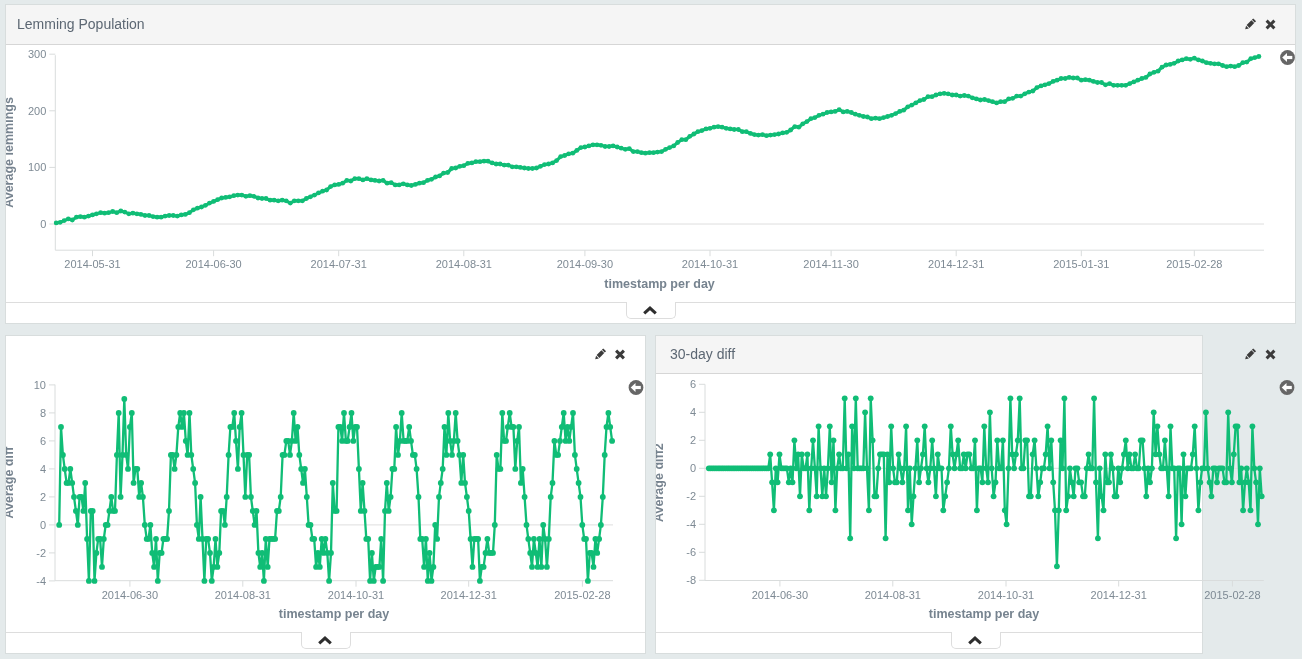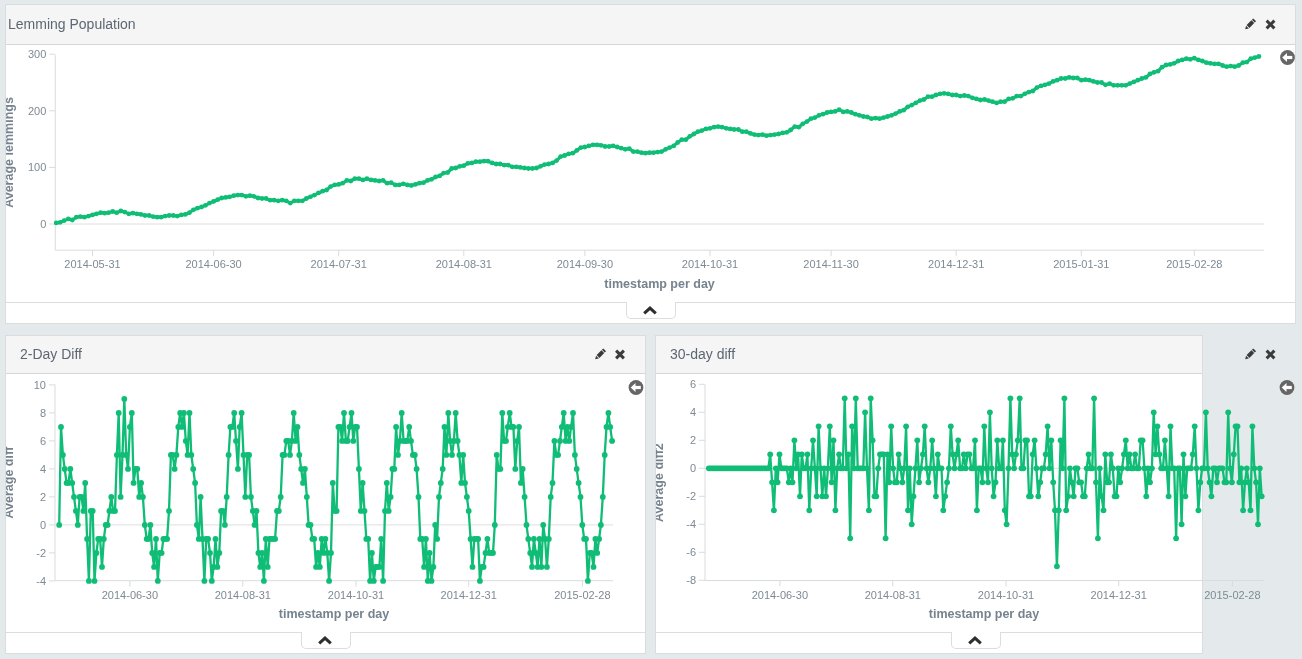--- a/index.html
+++ b/index.html
@@ -4,21 +4,21 @@
 html,body{width:1302px;height:659px;background:#e4eaeb;font-family:"Liberation Sans",sans-serif;overflow:hidden;position:relative}
 .panel{position:absolute;background:#fff;border:1px solid #d8dddd}
 .phead{background:#f5f5f5;border-bottom:1px solid #d6d6d6;font-size:14px;color:#5c6773;white-space:nowrap}
 .pfoot{position:absolute;left:0;right:0;background:#fff;border-top:1px solid #ddd}
 .tab{position:absolute;top:-1px;width:50px;height:17px;background:#fff;border:1px solid #ddd;border-top:none;border-radius:0 0 5px 5px}
 .lay{position:absolute;left:0;top:0;pointer-events:none}
 svg text{font-family:"Liberation Sans",sans-serif}
 </style></head><body>
 
 <div class="panel" style="left:5px;top:4px;width:1291px;height:320px">
- <div class="phead" style="height:40px;line-height:38px;padding-left:2px">Lemming Population</div>
+ <div class="phead" style="height:40px;line-height:38px;padding-left:11px">Lemming Population</div>
  <div class="pfoot" style="top:297px;height:21px">
    <div class="tab" style="left:619.5px"></div>
  </div>
  <svg style="position:absolute;left:636.0px;top:300.5px" width="16" height="10">
       <path d="M2.2,7.4 L8,2.2 L13.8,7.4" fill="none" stroke="#2e2e2e" stroke-width="3.1"></path>
     </svg>
  <svg class="lay" width="1291" height="320" viewBox="0 0 1291 320">
       <path d="M49.3,50.2 V245.2" stroke="#d9dcdc" fill="none"></path>
       <path d="M49.3,219 H1258" stroke="#dedede" fill="none"></path>
       <path d="M43.3,49.2 H49.3" stroke="#d9dcdc" fill="none"></path>
@@ -362,21 +362,20 @@
       </g>
       <g transform="translate(1281.5,52.5)">
         <circle r="7.4" fill="#666"></circle>
         <rect x="-1.2" y="-1.6" width="6" height="3.2" fill="#fff"></rect>
         <path d="M-5.3,0 L-0.5,-4.4 L-0.5,4.4 Z" fill="#fff"></path>
       </g>
     </svg>
 </div>
 
 <div class="panel" style="left:5px;top:335px;width:641px;height:319px">
- <div class="phead" style="height:38px;line-height:36px;padding-left:14px">2-Day Diff</div>
  <div class="pfoot" style="top:296px;height:21px">
    <div class="tab" style="left:294.5px"></div>
  </div>
  <svg style="position:absolute;left:311.0px;top:299.5px" width="16" height="10">
       <path d="M2.2,7.4 L8,2.2 L13.8,7.4" fill="none" stroke="#2e2e2e" stroke-width="3.1"></path>
     </svg>
  <svg class="lay" width="641" height="319" viewBox="0 0 641 319">
       <path d="M49,48.6 V244.7" stroke="#d9dcdc" fill="none"></path>
       <path d="M49,188.9 H607" stroke="#dedede" fill="none"></path>
       <path d="M43,48.9 H49" stroke="#d9dcdc" fill="none"></path>

